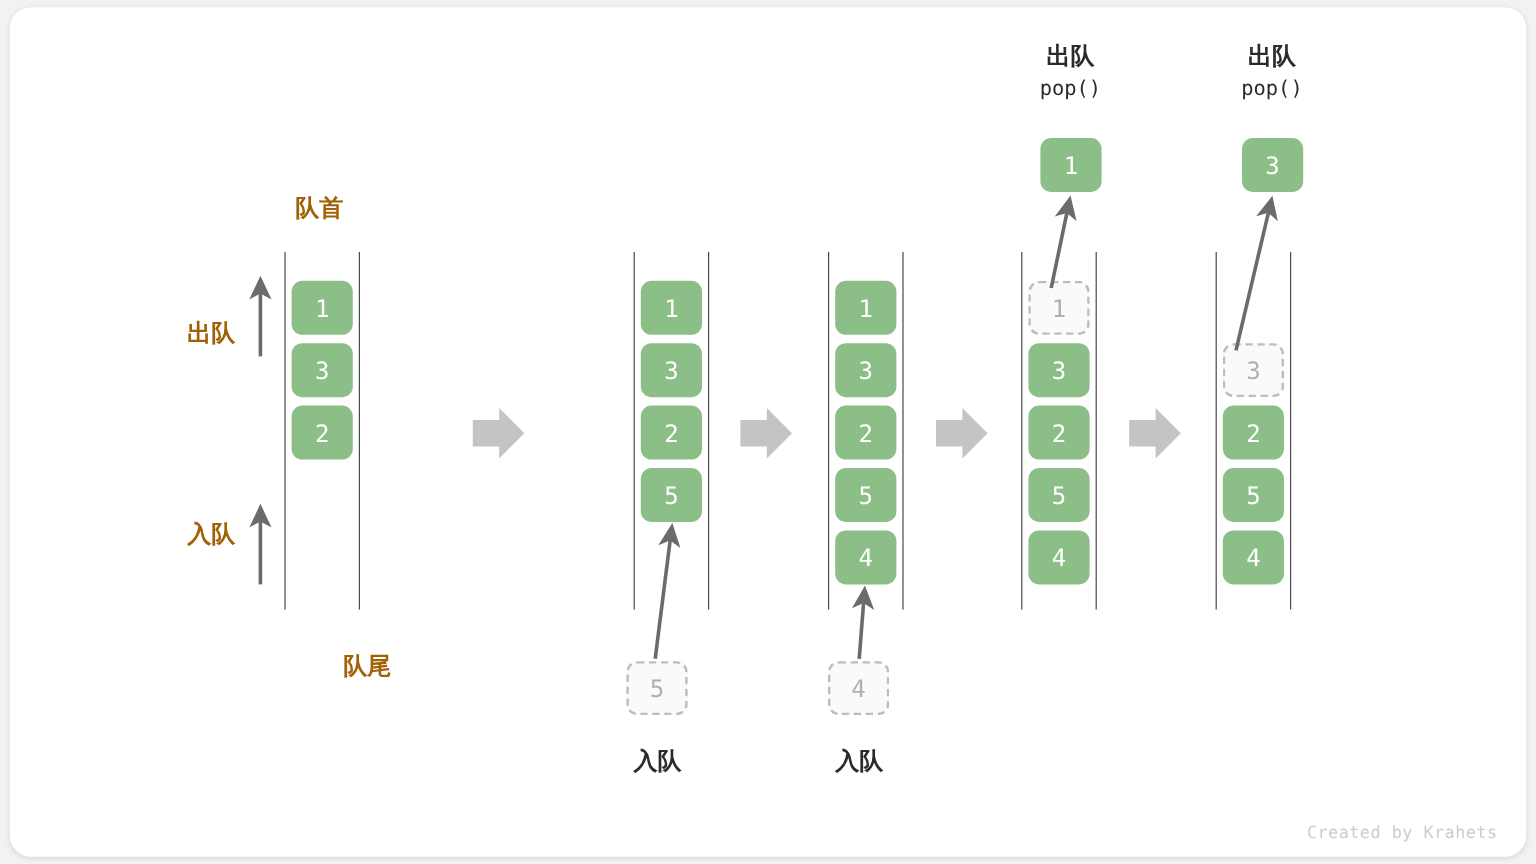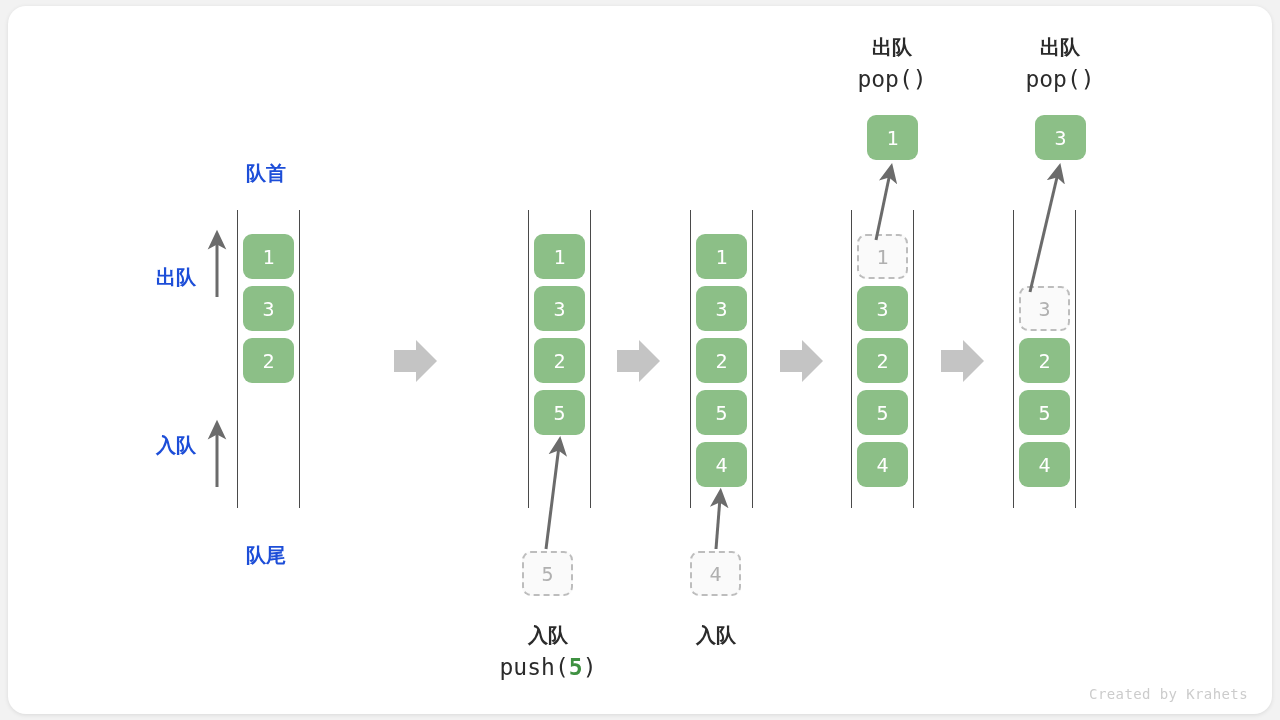--- a/index.html
+++ b/index.html
@@ -51,21 +51,21 @@
     font-size: 22px;
     color: #4a4a4a;
     font-family: "DejaVu Sans Mono", "Liberation Mono", monospace;
   }
 
   
   .abs { position: absolute; }
   .cn-label {
     font-size: 20px;
     font-weight: bold;
-    color: #1d4ed8;
+    color: #a16207;
     white-space: nowrap;
     text-align: center;
   }
 
   
   .column { position: absolute; }
   .rail {
     position: absolute;
     top: 0;
     width: 0;
@@ -137,21 +137,21 @@
     width: 170px;
     line-height: 1.5;
   }
   .op-caption .op-cn {
     font-size: 20px;
     font-weight: bold;
     color: #2b2b2b;
     display: block;
   }
   .op-caption .op-code {
-    font-size: 23px;
+    font-size: 17px;
     color: #2b2b2b;
     font-family: "DejaVu Sans Mono", "Liberation Mono", monospace;
     display: block;
   }
   .op-caption .op-code .arg { color: #3f9142; font-weight: bold; }
 
   
   #overlay {
     position: absolute;
     left: 0; top: 0;
@@ -171,21 +171,21 @@
   }
 </style>
 </head>
 <body>
 
 <div id="stage">
   <div id="card"></div>
 
 
   <div class="abs cn-label" style="left:206px; top:160px; width:120px;">队首</div>
-  <div class="abs cn-label" style="left:206px; top:542px; width:120px;">队尾</div>
+  <div class="abs cn-label" style="left:206px; top:542px; width:120px;text-align:right;">队尾</div>
 
   <div class="abs cn-label" style="left:140px; top:264px; width:72px;">出队</div>
   <div class="abs cn-label" style="left:140px; top:432px; width:72px;">入队</div>
 
   <div class="column" style="left:237px; top:210px;">
     <div class="rail left"></div>
     <div class="rail right"></div>
     <div class="box filled" style="top:24px;">1</div>
     <div class="box filled" style="top:76px;">3</div>
     <div class="box filled" style="top:128px;">2</div>
@@ -195,21 +195,20 @@
     <div class="rail left"></div>
     <div class="rail right"></div>
     <div class="box filled" style="top:24px;">1</div>
     <div class="box filled" style="top:76px;">3</div>
     <div class="box filled" style="top:128px;">2</div>
     <div class="box filled" style="top:180px;">5</div>
   </div>
   <div class="pending" style="left:522px; top:551px;">5</div>
   <div class="op-caption" style="left:463px; top:620px;">
     <span class="op-cn">入队</span>
-    <span class="op-code"><span>push(</span><span class="arg">5</span><span>)</span></span>
   </div>
 
   <div class="column" style="left:690px; top:210px;">
     <div class="rail left"></div>
     <div class="rail right"></div>
     <div class="box filled" style="top:24px;">1</div>
     <div class="box filled" style="top:76px;">3</div>
     <div class="box filled" style="top:128px;">2</div>
     <div class="box filled" style="top:180px;">5</div>
     <div class="box filled" style="top:232px;">4</div>

